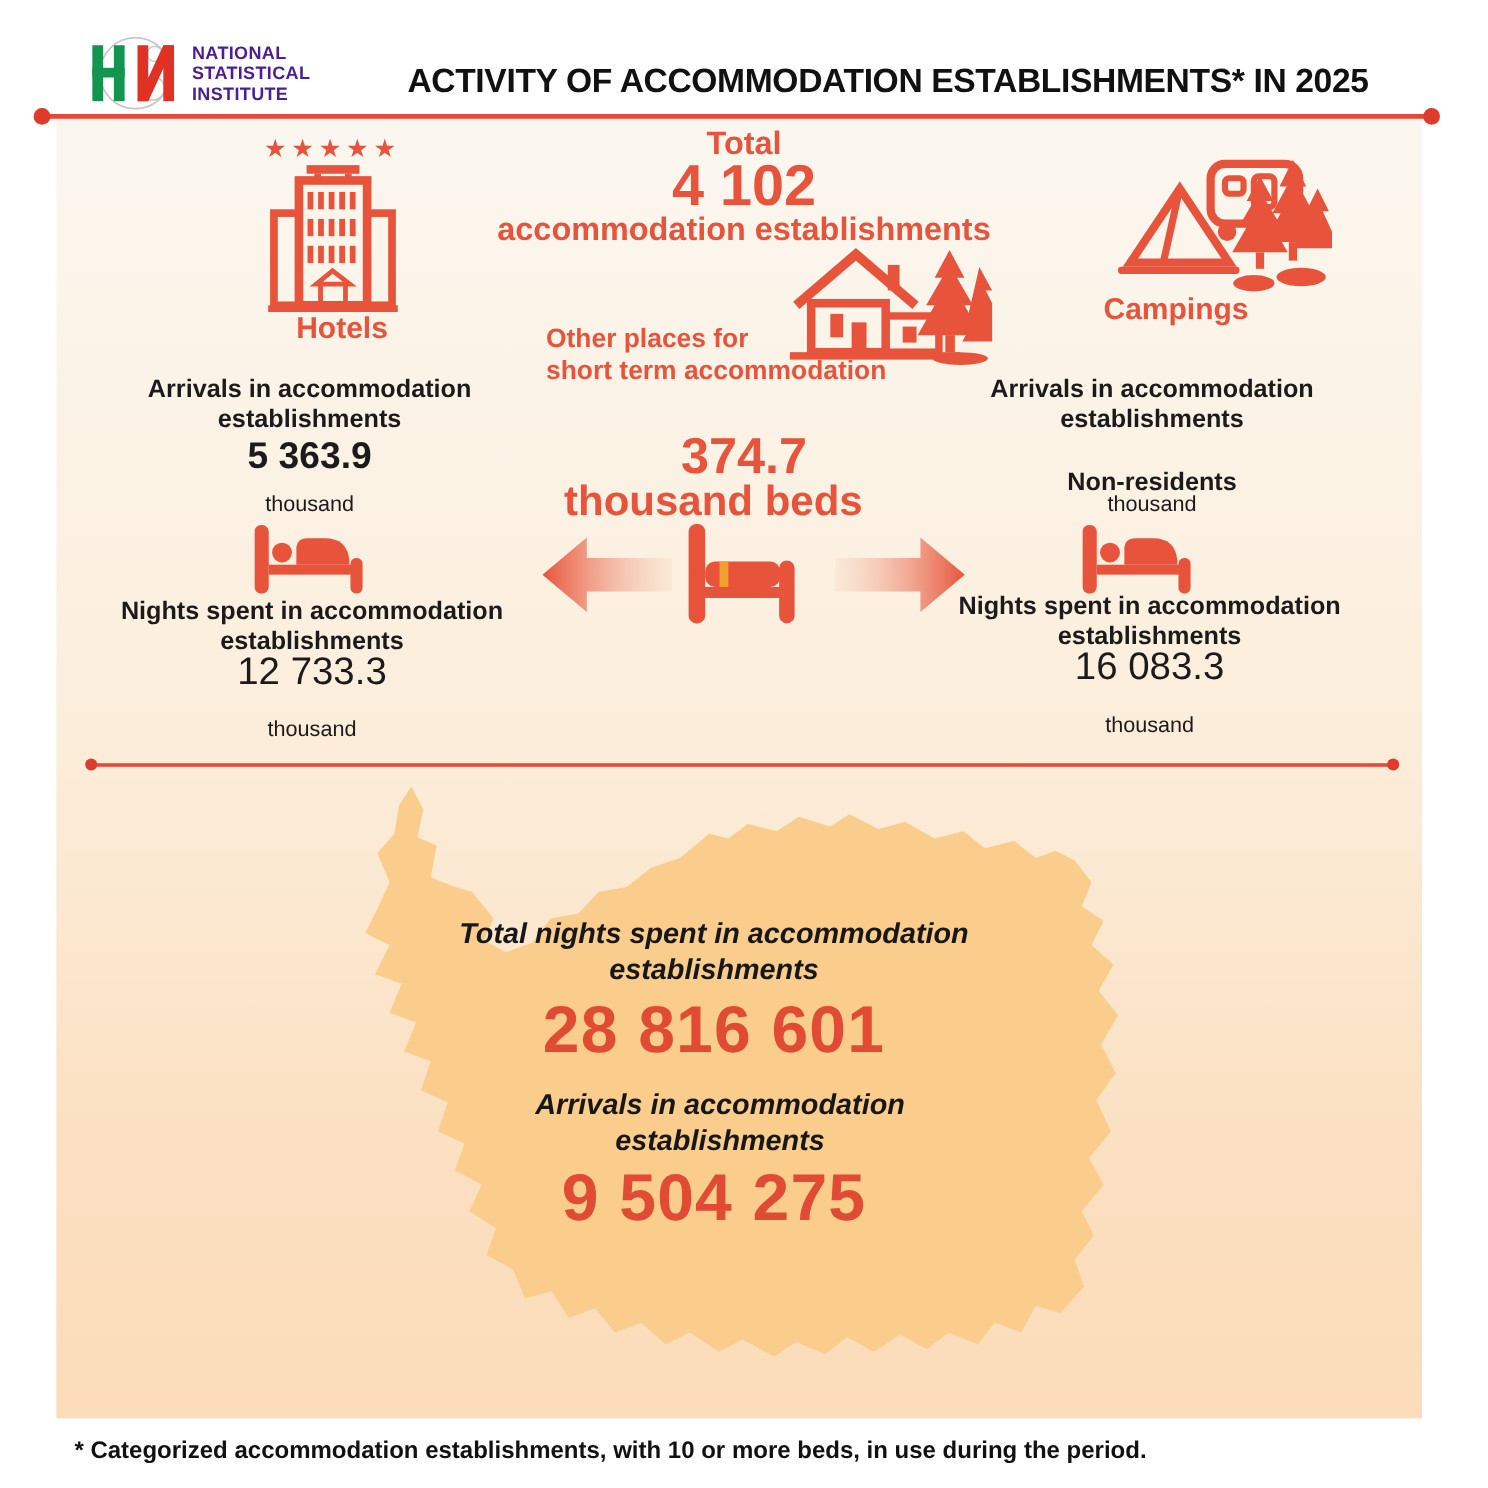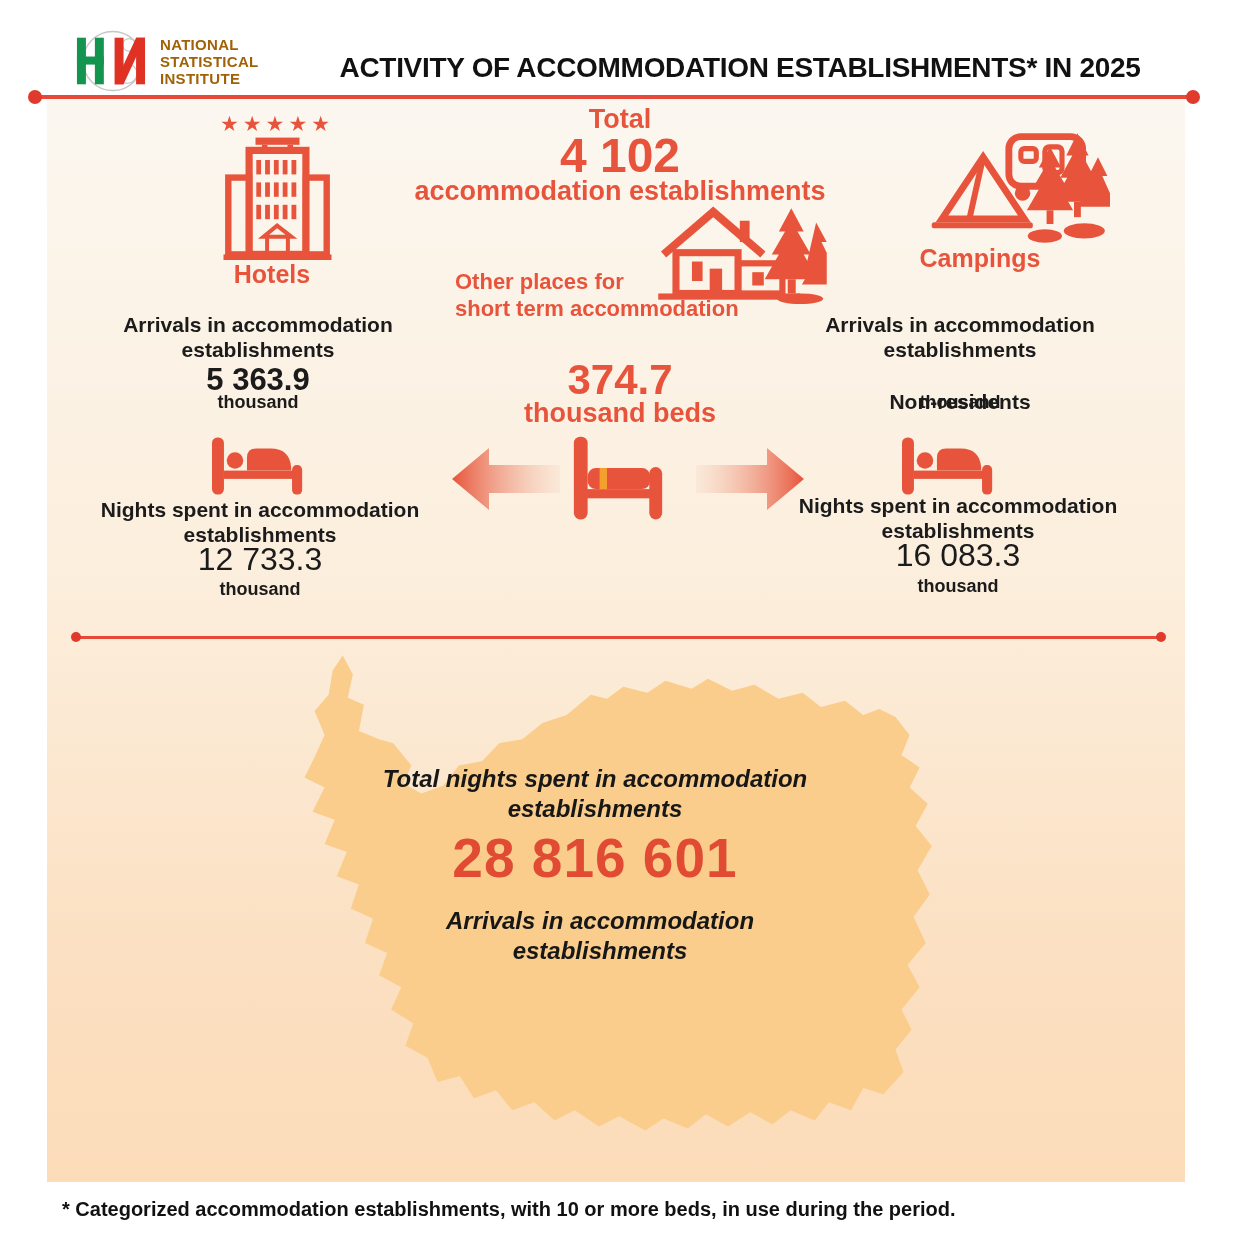--- a/index.html
+++ b/index.html
@@ -13,37 +13,37 @@
     --dark:#1b1b1b;
     --mapfill:#FACD8C;
     --pillow:#F5A02E;
   }
   .content-bg{
     left:47px;top:97px;width:1138px;height:1085px;
     background:linear-gradient(180deg,#FBF7F0 0%,#FCEEDC 45%,#FBDFC0 82%,#FCDCB9 100%);
   }
   .redline{background:var(--line);}
   .dot{background:#E03A2C;border-radius:50%;}
-  .logo-text{font-size:15px;font-weight:bold;color:#a16207;line-height:17px;letter-spacing:.3px;}
+  .logo-text{font-size:15px;font-weight:bold;color:#4c1d95;line-height:17px;letter-spacing:.3px;}
   .title{font-size:28px;font-weight:bold;color:#111;text-align:center;letter-spacing:-0.3px;}
   .orange{color:var(--accent);}
   .ctr{text-align:center;}
   .b{font-weight:bold;}
   .stars{font-size:21px;letter-spacing:4px;color:var(--accent);text-align:center;}
   .icon-label{font-size:25px;font-weight:bold;color:var(--accent);text-align:center;}
   .total-label{font-size:27px;}
   .total-value{font-size:48px;line-height:48px;}
   .total-sub{font-size:27px;}
   .other-label{font-size:22px;font-weight:bold;color:var(--accent);line-height:27px;}
   .stat-title{font-size:21px;line-height:25px;font-weight:bold;color:var(--dark);text-align:center;}
   .stat-value{font-size:31px;font-weight:bold;color:var(--dark);text-align:center;}
-  .stat-unit{font-size:18px;font-weight:bold;color:var(--dark);text-align:center;}
+  .stat-unit{font-size:18px;font-weight:normal;color:var(--dark);text-align:center;margin-top:18px;}
   .group-label{font-size:21px;font-weight:bold;color:var(--dark);text-align:center;}
   .beds-value{font-size:42px;font-weight:bold;color:var(--accent);text-align:center;}
-  .beds-label{font-size:27px;font-weight:bold;color:var(--accent);text-align:center;}
+  .beds-label{font-size:35px;font-weight:bold;color:var(--accent);text-align:left;}
   .nights-value{font-size:32px;font-weight:normal;color:var(--dark);text-align:center;}
   .map-title{font-size:24px;line-height:30px;font-weight:bold;font-style:italic;color:#171717;text-align:center;}
   .map-value{font-size:55px;font-weight:bold;color:var(--numred);text-align:center;letter-spacing:1px;}
   .footnote{font-size:20px;font-weight:bold;color:#111;}
   svg{display:block;}
 </style>
 </head>
 <body>
 
 <div id="page">
@@ -99,21 +99,21 @@
         <rect x="63" y="86" width="6" height="18"></rect>
           <rect x="74" y="86" width="6" height="18"></rect>
         <rect x="85" y="86" width="6" height="18"></rect>
       </g>
       <path d="M50 126 L85 126 L67 112 Z" fill="none" stroke="var(--accent)" stroke-width="5"></path>
       <rect x="52" y="126" width="5" height="22" fill="var(--accent)"></rect>
       <rect x="78" y="126" width="5" height="22" fill="var(--accent)"></rect>
       <rect x="0" y="148" width="135" height="7" fill="var(--accent)"></rect>
     </svg>
   </div>
-  <div class="abs icon-label" style="left:162px;top:260px;width:220px;">Hotels</div>
+  <div class="abs icon-label" style="left:175px;top:260px;width:220px;">Hotels</div>
 
   <div class="abs orange b ctr total-label" style="left:470px;top:104px;width:300px;">Total</div>
   <div class="abs orange b ctr total-value" style="left:470px;top:132px;width:300px;">4 102</div>
   <div class="abs orange b ctr total-sub" style="left:395px;top:176px;width:450px;">accommodation establishments</div>
 
   <div class="abs other-label" style="left:455px;top:268px;width:320px;">
     <div>Other places for</div>
     <div>short term accommodation</div>
   </div>
   <div class="abs" style="left:650px;top:203px;width:185px;height:102px;">
@@ -243,16 +243,17 @@
         L 534,454 L 516,468 L 494,456 L 472,470 L 450,458 L 432,472 L 408,462 L 390,474
         L 364,460 L 344,470 L 320,454 L 300,464 L 280,446 L 258,454 L 242,434 L 220,442
         L 206,420 L 184,426 L 174,402 L 152,390 L 160,368 L 138,354 L 148,332 L 126,320
         L 134,298 L 112,288 L 120,264 L 98,254 L 106,230 L 84,222 L 94,198 L 72,190
         L 82,166 L 60,158 L 72,134 L 52,124 L 62,104 L 72,82 L 62,58 L 76,42 L 80,18 Z"></path>
     </svg>
   </div>
   <div class="abs map-title" style="left:380px;top:764px;width:430px;">Total nights spent in accommodation establishments</div>
   <div class="abs map-value" style="left:350px;top:826px;width:490px;">28 816 601</div>
   <div class="abs map-title" style="left:390px;top:906px;width:420px;">Arrivals in accommodation establishments</div>
+  <div class="abs map-value" style="left:350px;top:966px;width:490px;">9 504 275</div>
 
   <div class="abs footnote" style="left:62px;top:1198px;width:1120px;">* Categorized accommodation establishments, with 10 or more beds, in use during the period.</div>
 
 </div>
 
 </body></html>

